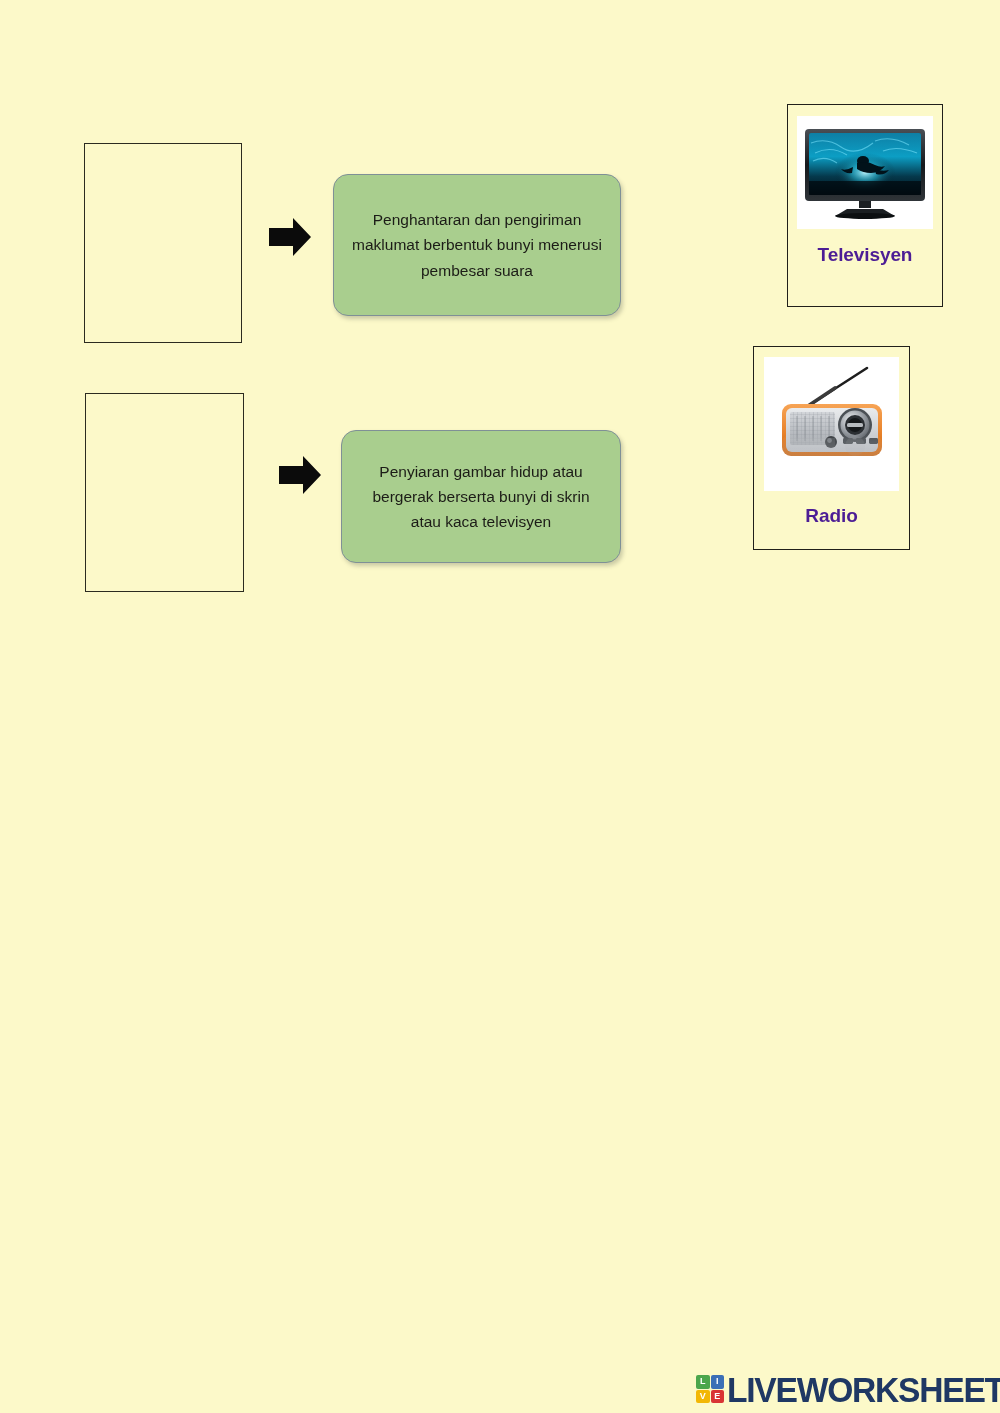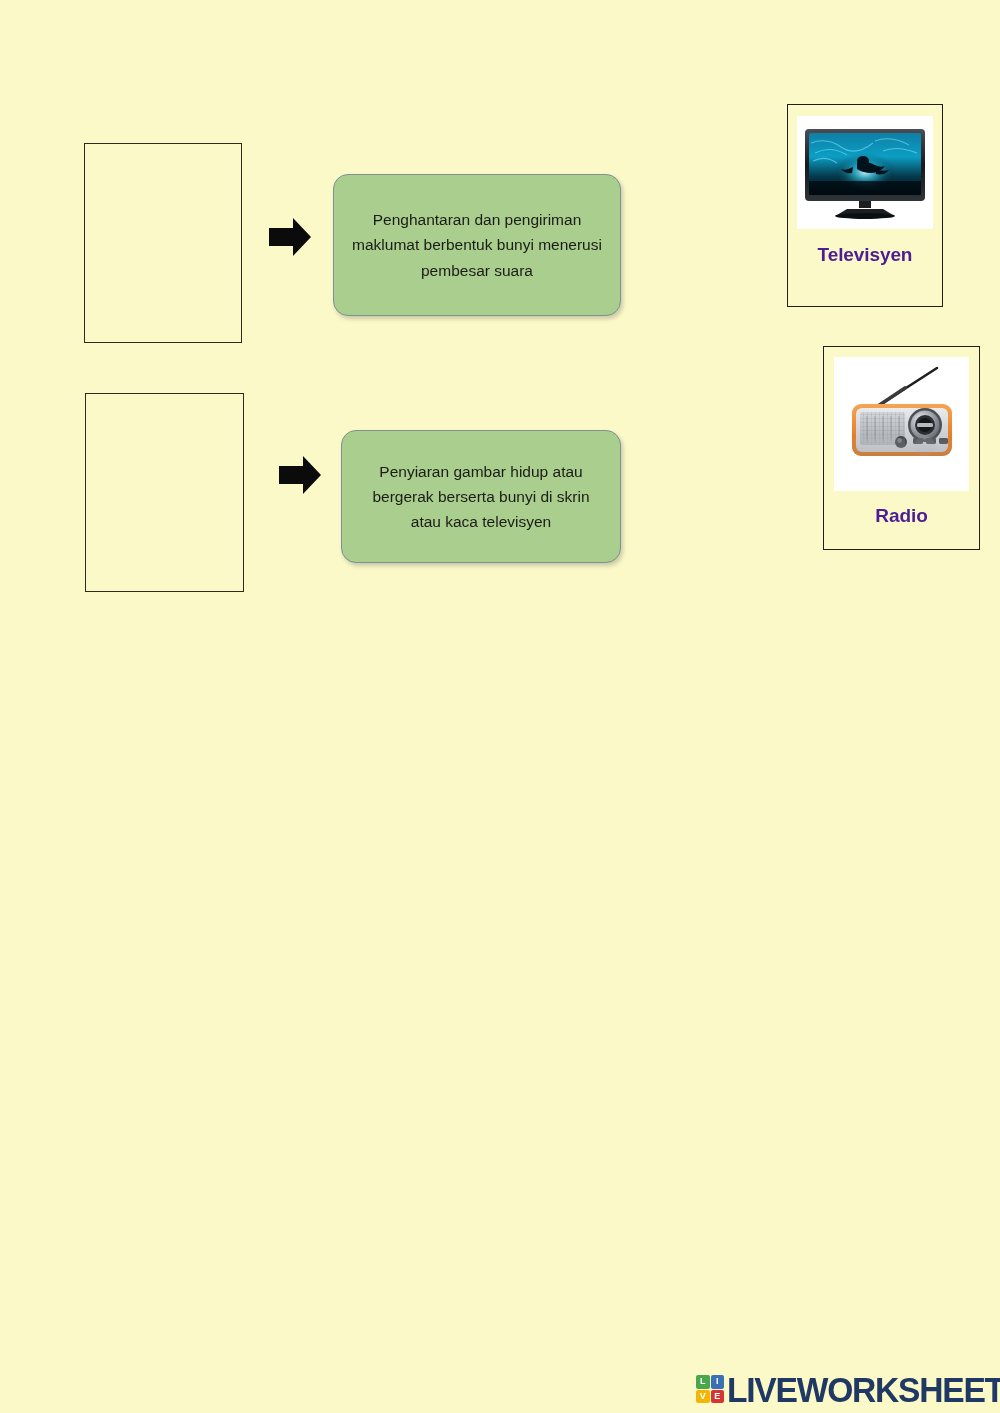--- a/index.html
+++ b/index.html
@@ -67,21 +67,21 @@
   .card {
     position: absolute;
     border: 1px solid #20201a;
     background: #FCF9C9;
     box-sizing: border-box;
     display: flex;
     flex-direction: column;
     align-items: center;
   }
   #card-televisyen { left: 787px; top: 104px;  width: 156px; height: 203px; }
-  #card-radio      { left: 823px; top: 346px;  width: 157px; height: 204px; }
+  #card-radio      { left: 753px; top: 346px;  width: 157px; height: 204px; }
 
   .card-media {
     background: #ffffff;
     display: flex;
     align-items: center;
     justify-content: center;
     overflow: hidden;
   }
   #card-televisyen .card-media {
     width: 136px; height: 113px;

